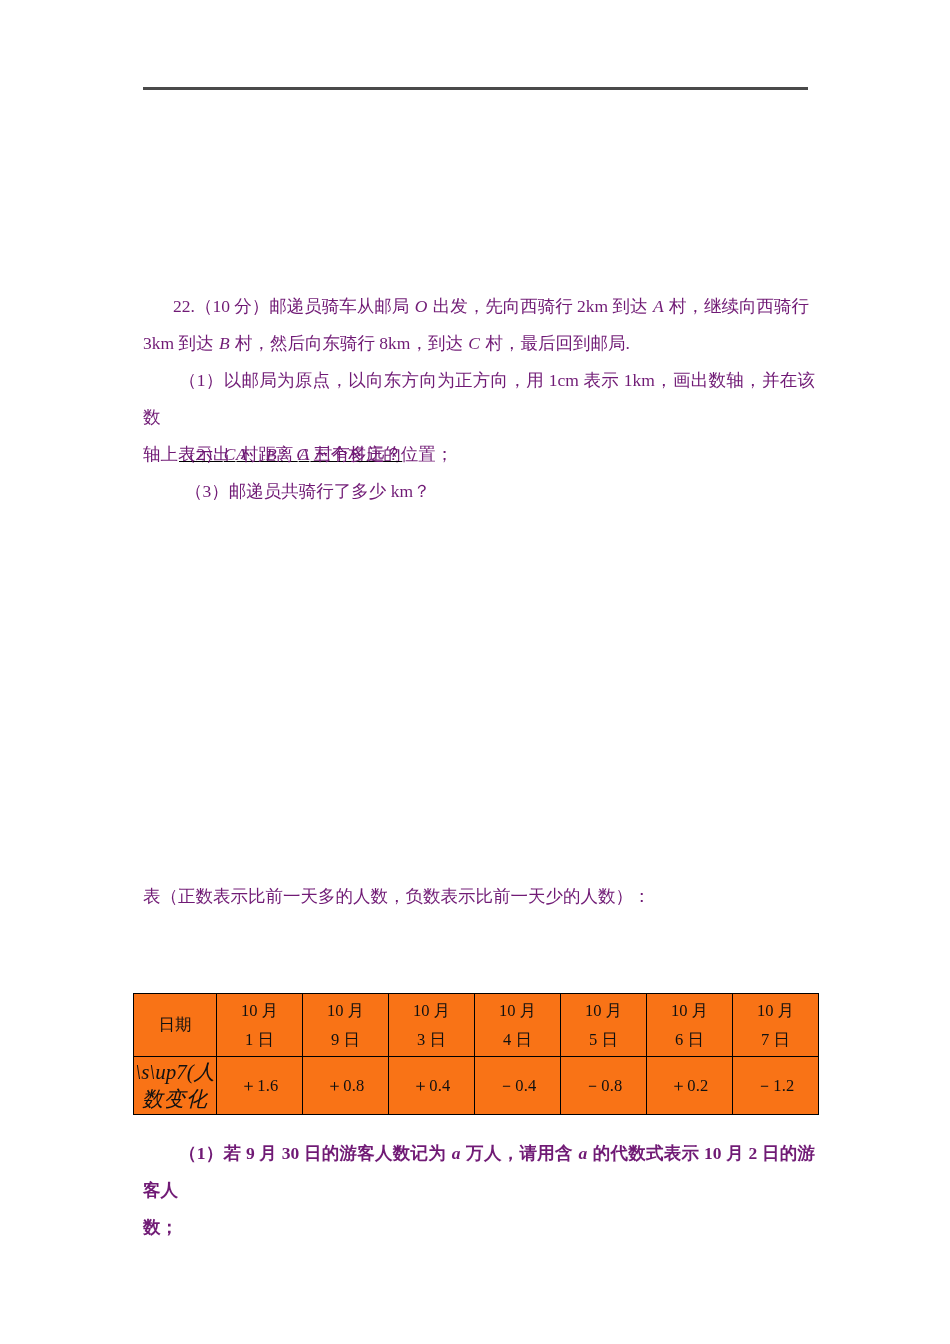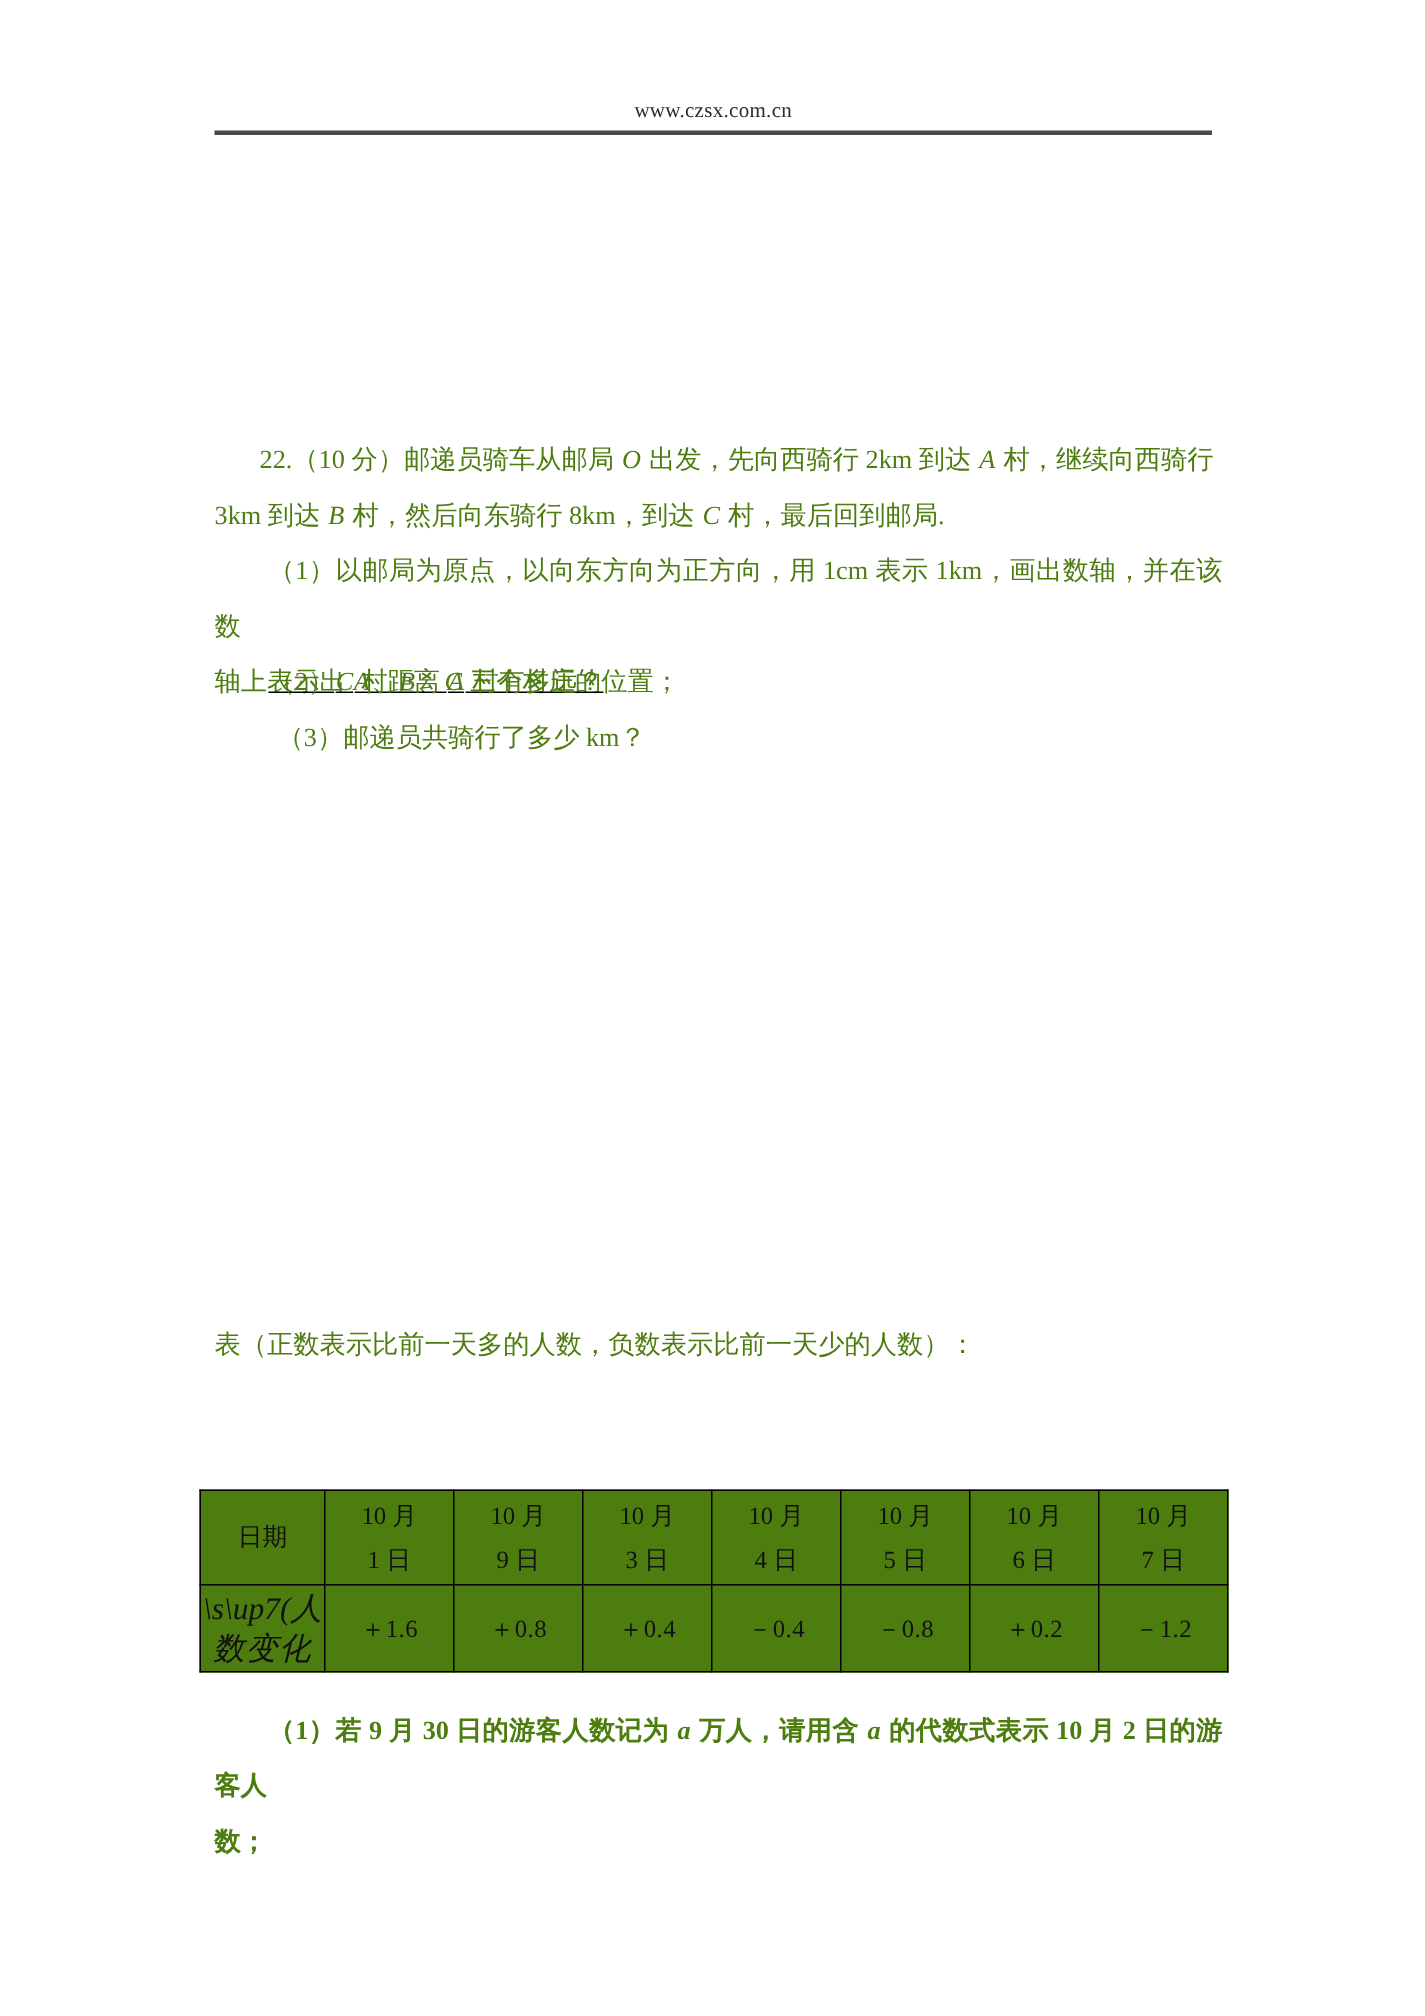--- a/index.html
+++ b/index.html
@@ -53,21 +53,21 @@
   .content {
     position: absolute;
     left: 143px;
     top: 0;
     width: 672px;
   }
 
   .para {
     font-size: 17.5px;
     line-height: 37px;
-    color: #4d7c0f;
+    color: #701a75;
     text-align: justify;
     text-justify: inter-ideograph;
     white-space: pre-wrap;
   }
   .para.indent2 {
     text-indent: 36px;
   }
   .para.indent-num {
     text-indent: 30px;
   }
@@ -88,21 +88,21 @@
   }
 
   
   .data-table {
     position: absolute;
     left: 133px;
     top: 993px;
     border-collapse: collapse;
     table-layout: fixed;
     width: 686px;
-    background: #4d7c0f;
+    background: #f97316;
   }
   .data-table td {
     border: 1px solid #000000;
     text-align: center;
     vertical-align: middle;
     font-size: 16.5px;
     line-height: 30px;
     color: #111111;
     padding: 0;
   }
@@ -126,23 +126,20 @@
   .value {
     font-size: 16.5px;
     letter-spacing: 0.3px;
   }
 </style>
 </head>
 <body>
 
 <div class="page">
 
-  <div class="site-header">
-    <div class="url">www.czsx.com.cn</div>
-  </div>
   <div class="header-rule"></div>
 
   <div class="content">
 
     <div class="q22-block">
       <div class="para indent-num"><span>22.（10 分）邮递员骑车从邮局 </span><span class="var">O</span><span> 出发，先向西骑行 2km 到达 </span><span class="var">A</span><span> 村，继续向西骑行</span></div>
       <div class="para"><span>3km 到达 </span><span class="var">B</span><span> 村，然后向东骑行 8km，到达 </span><span class="var">C</span><span> 村，最后回到邮局.</span></div>
     </div>
 
     <div class="q22-sub1">

